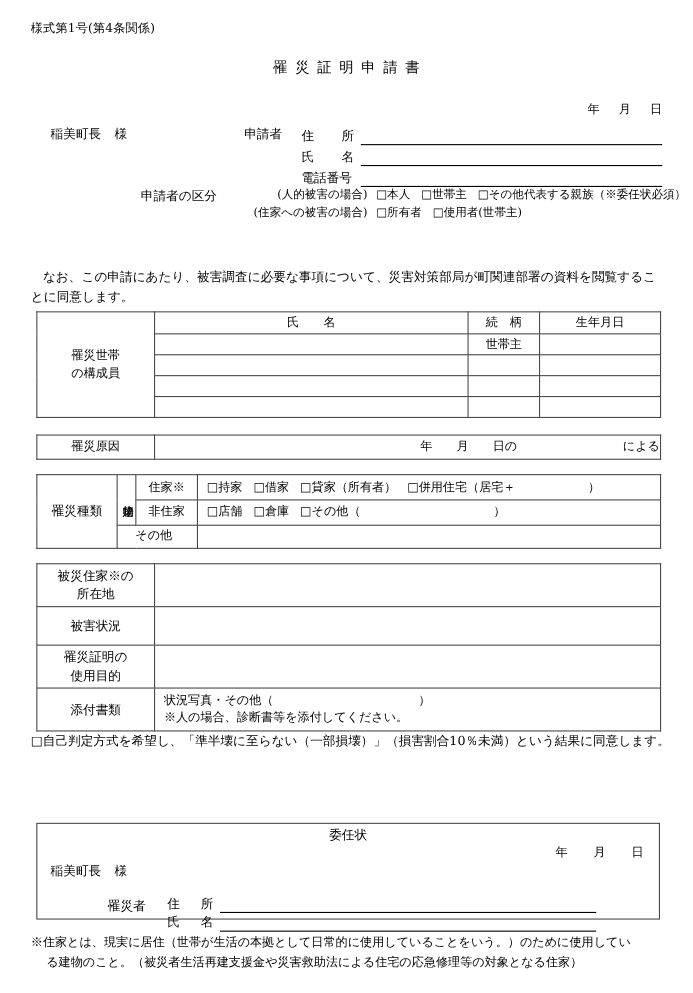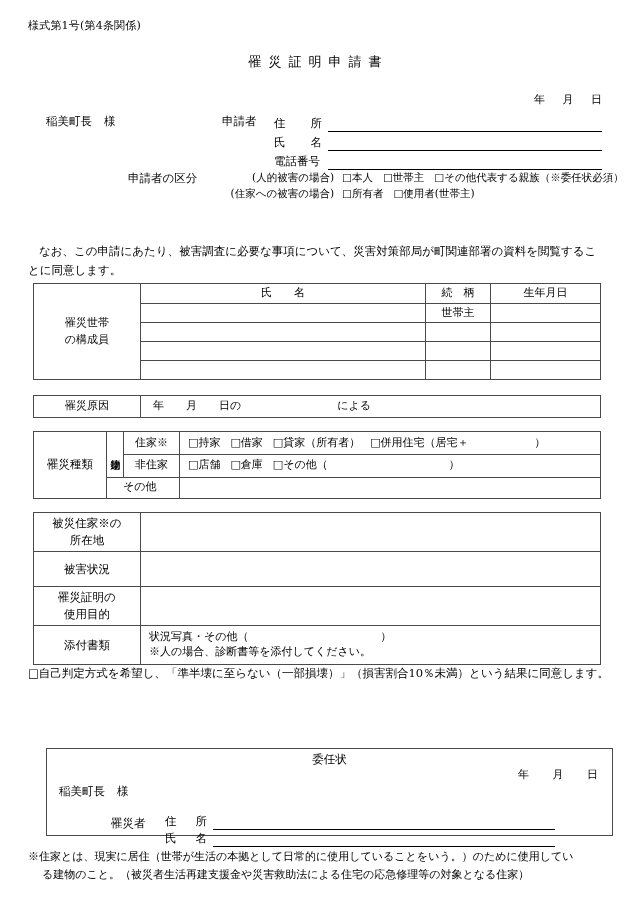--- a/index.html
+++ b/index.html
@@ -164,21 +164,21 @@
   #household-table td { height: 18px; }
   #household-table td.member-label {
     line-height: 1.5;
     font-size: 11px;
   }
   #household-table td.hdr { height: 19px; }
 
   #cause-table { left: 33px; top: 395px; width: 567px; }
   #cause-table td { height: 21px; }
   #cause-table td.cause-val {
-    text-align: left;
+    text-align: right;
     padding-left: 12px;
   }
   .cause-inner { display: inline-block; white-space: nowrap; }
   .cause-inner .y { margin-right: 22px; }
   .cause-inner .m { margin-right: 22px; }
   .cause-inner .dno { margin-right: 96px; }
 
   #kind-table { left: 33px; top: 431px; width: 567px; }
   #kind-table td { height: 20px; }
   #kind-table td.kind-label { font-size: 11.5px; }
@@ -233,21 +233,21 @@
     font-size: 10.5px;
     white-space: normal;
     width: 578px;
     line-height: 1.6;
   }
   .note.self-desc .cont { display: block; padding-left: 14px; }
 
   
   #proxy-box {
     position: absolute;
-    left: 46px;
+    left: 33px;
     top: 748px;
     width: 567px;
     height: 88px;
     border: 1px solid #4a4a4a;
     box-sizing: border-box;
   }
   .proxy-title {
     position: absolute;
     left: 0; right: 0;
     top: 2px;

